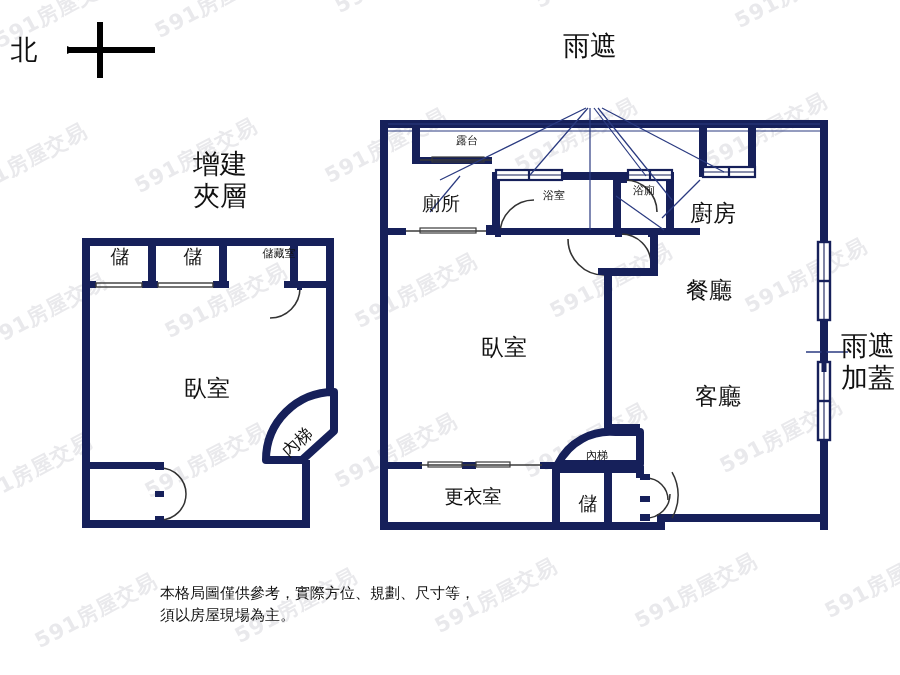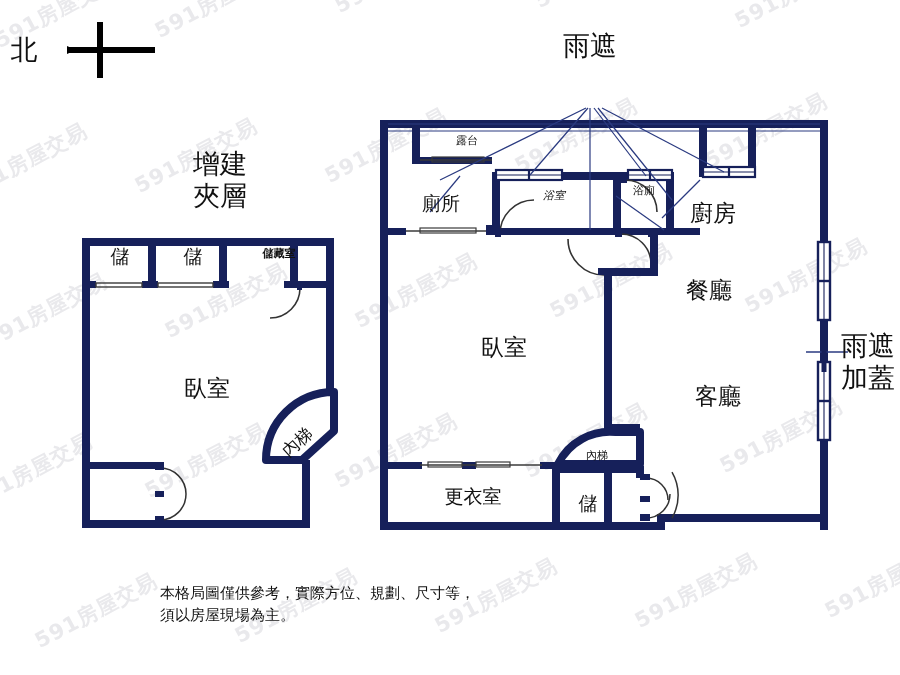--- a/index.html
+++ b/index.html
@@ -338,27 +338,27 @@
 
   <div class="lbl lbl-xl" style="left:841px; top:330px; width:62px; text-align:left;">
     <div>雨遮</div>
     <div>加蓋</div>
   </div>
 
   <div class="lbl lbl-xl" style="left:6px; top:34px; width:36px;">北</div>
 
   <div class="lbl lbl-md" style="left:98px; top:245px; width:44px;">儲</div>
   <div class="lbl lbl-md" style="left:171px; top:245px; width:44px;">儲</div>
-  <div class="lbl lbl-sm" style="left:234px; top:248px; width:90px;font-weight:bold;">儲藏室</div>
+  <div class="lbl lbl-sm" style="left:234px; top:248px; width:90px;">儲藏室</div>
   <div class="lbl lbl-lg" style="left:172px; top:375px; width:70px;">臥室</div>
   <div class="lbl lbl-stair" style="left:275px; top:432px; width:44px;">內梯</div>
 
   <div class="lbl lbl-sm" style="left:439px; top:135px; width:56px;">露台</div>
   <div class="lbl lbl-md" style="left:416px; top:192px; width:50px;">廁所</div>
-  <div class="lbl lbl-sm" style="left:524px; top:190px; width:60px;font-style:italic;">浴室</div>
+  <div class="lbl lbl-sm" style="left:524px; top:190px; width:60px;">浴室</div>
   <div class="lbl lbl-sm" style="left:616px; top:185px; width:56px;">浴廁</div>
   <div class="lbl lbl-lg" style="left:680px; top:200px; width:66px;">廚房</div>
   <div class="lbl lbl-lg" style="left:673px; top:277px; width:72px;">餐廳</div>
   <div class="lbl lbl-lg" style="left:682px; top:383px; width:72px;">客廳</div>
   <div class="lbl lbl-lg" style="left:469px; top:334px; width:70px;">臥室</div>
   <div class="lbl lbl-md" style="left:433px; top:485px; width:80px;">更衣室</div>
   <div class="lbl lbl-sm" style="left:572px; top:450px; width:50px;">內梯</div>
   <div class="lbl lbl-md" style="left:566px; top:492px; width:44px;">儲</div>
 
   <div class="disclaimer" style="left:160px; top:583px; width:620px;">本格局圖僅供參考，實際方位、規劃、尺寸等，

